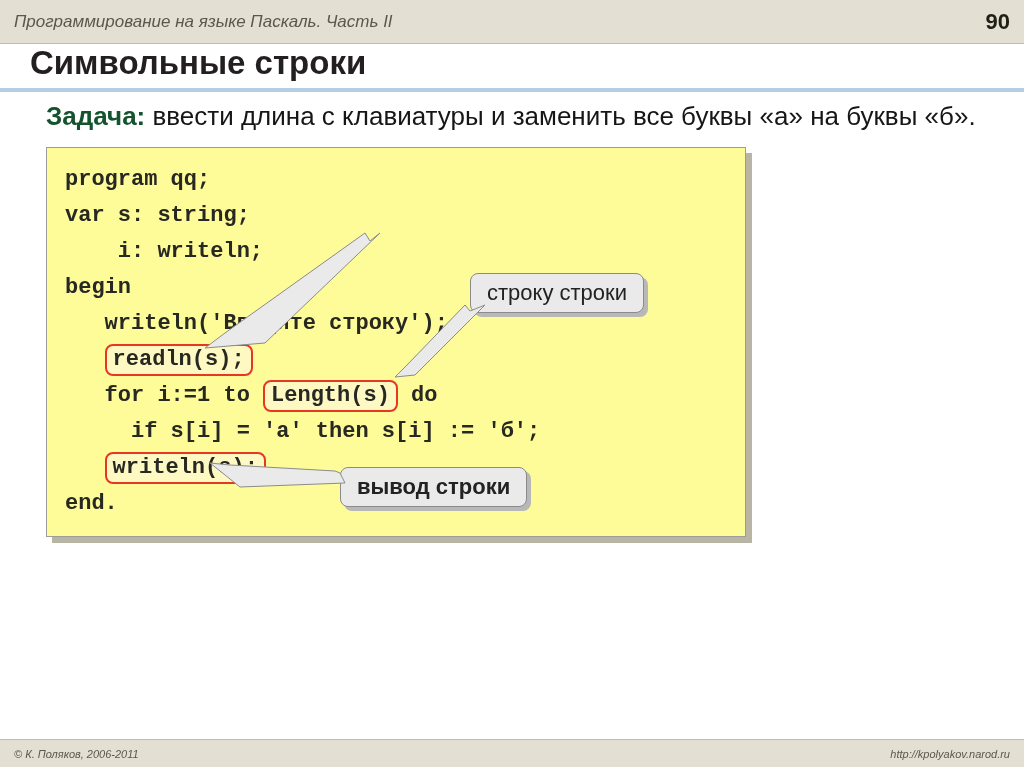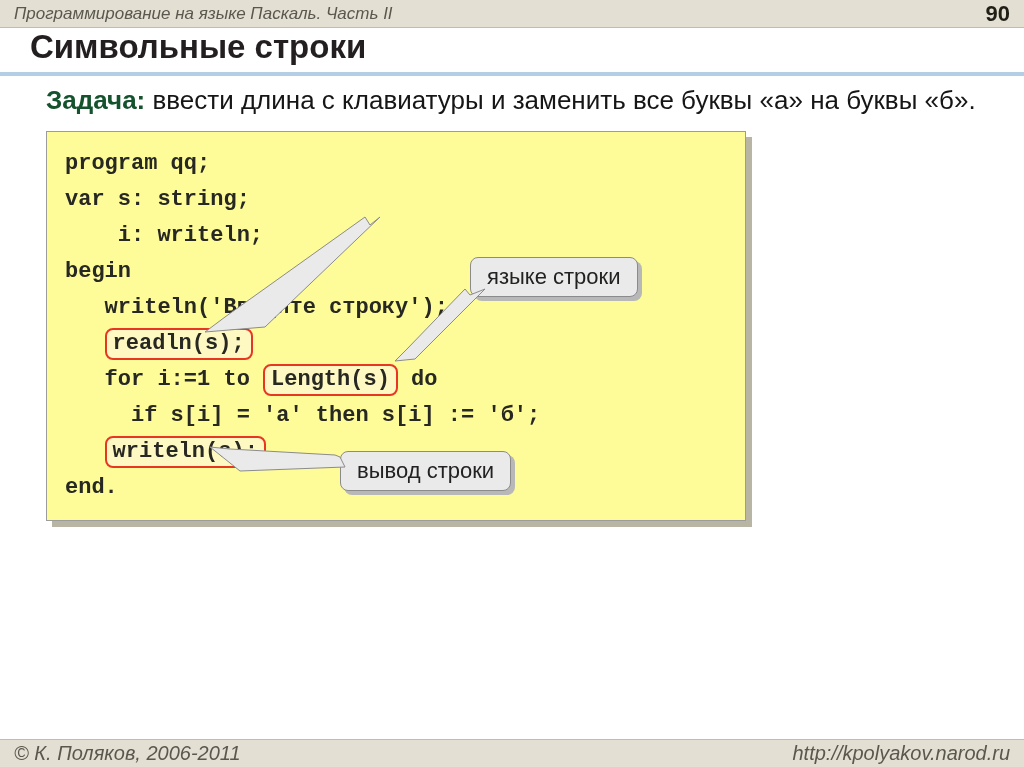--- a/index.html
+++ b/index.html
@@ -6,21 +6,21 @@
   body {
     font-family: Arial, Helvetica, sans-serif;
     background: #ffffff;
     width: 1024px;
     height: 767px;
     overflow: hidden;
     position: relative;
   }
   .header-bar {
     background: #e4dfd3;
-    height: 28px;
+    height: 44px;
     display: flex;
     align-items: center;
     justify-content: space-between;
     padding: 0 14px;
     border-bottom: 1px solid #c0bcae;
   }
   .header-title { font-style: italic; color: #5a584e; font-size: 17px; }
   .page-num { color: #201f17; font-size: 22px; font-weight: bold; }
   .main-title {
     font-family: Arial, sans-serif;
@@ -85,21 +85,21 @@
     bottom: 0; left: 0; right: 0;
     height: 28px;
     background: #e4dfd3;
     border-top: 1px solid #c0bcae;
     display: flex;
     align-items: center;
     justify-content: space-between;
     padding: 0 14px;
     font-style: italic;
     color: #5a584e;
-    font-size: 20px;
+    font-size: 11px;
   }
 </style>
 </head>
 <body>
 
 <div class="header-bar">
   <span class="header-title">Программирование на языке Паскаль. Часть II</span>
   <span class="page-num">90</span>
 </div>
 
@@ -120,26 +120,26 @@
 <span>   </span><span class="hl">readln(s);</span>
 <span>   for i:=1 to </span><span class="hl">Length(s)</span><span> do</span>
 <span>     if s[i] = 'а' then s[i] := 'б';</span>
 <span>   </span><span class="hl">writeln(s);</span>
 <span>end.</span></div>
 
   <svg class="connector" style="left:205px; top:100px;" width="180" height="130">
     <polygon points="165,8 175,0 60,110 0,115 20,100 160,0" fill="#eaeaea" stroke="#8b8b8b" stroke-width="1"></polygon>
   </svg>
 
-  <div class="callout" style="left:470px; top:140px;">языке строки</div>
+  <div class="callout" style="left:470px; top:140px;">строку строки</div>
   <svg class="connector" style="left:395px; top:172px;" width="120" height="80">
     <polygon points="75,6 90,0 20,70 0,72 12,60 70,0" fill="#eaeaea" stroke="#8b8b8b" stroke-width="1"></polygon>
   </svg>
 
-  <div class="callout" style="left:340px; top:334px;">вывод строки</div>
+  <div class="callout" style="left:340px; top:334px;font-weight:bold;">вывод строки</div>
   <svg class="connector" style="left:210px; top:324px;" width="140" height="40">
     <polygon points="130,16 135,26 30,30 0,6 20,8 125,14" fill="#eaeaea" stroke="#8b8b8b" stroke-width="1"></polygon>
   </svg>
 </div>
 
 <div class="footer-bar">
   <span>© К. Поляков, 2006-2011</span>
   <span>http://kpolyakov.narod.ru</span>
 </div>
 

